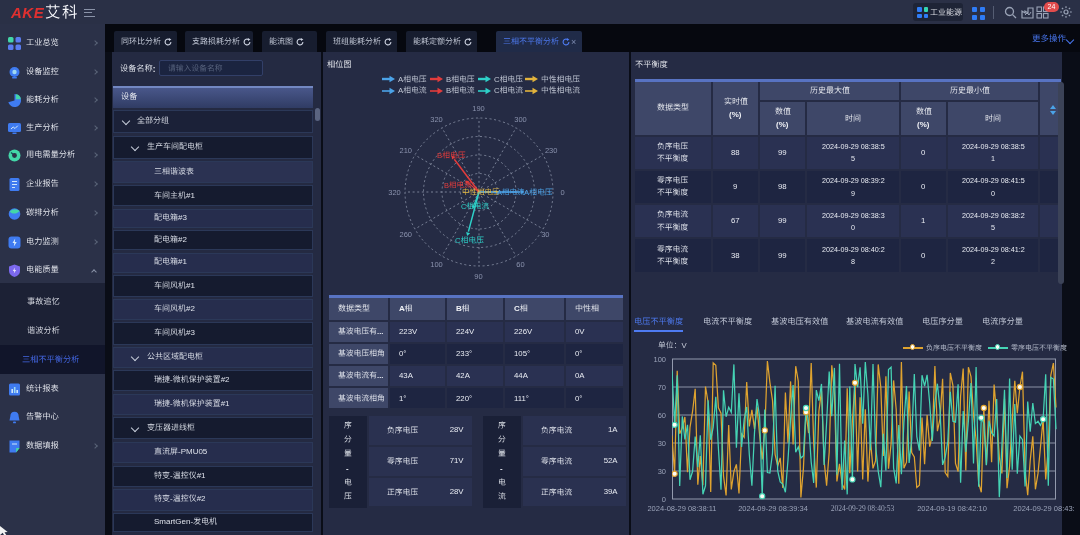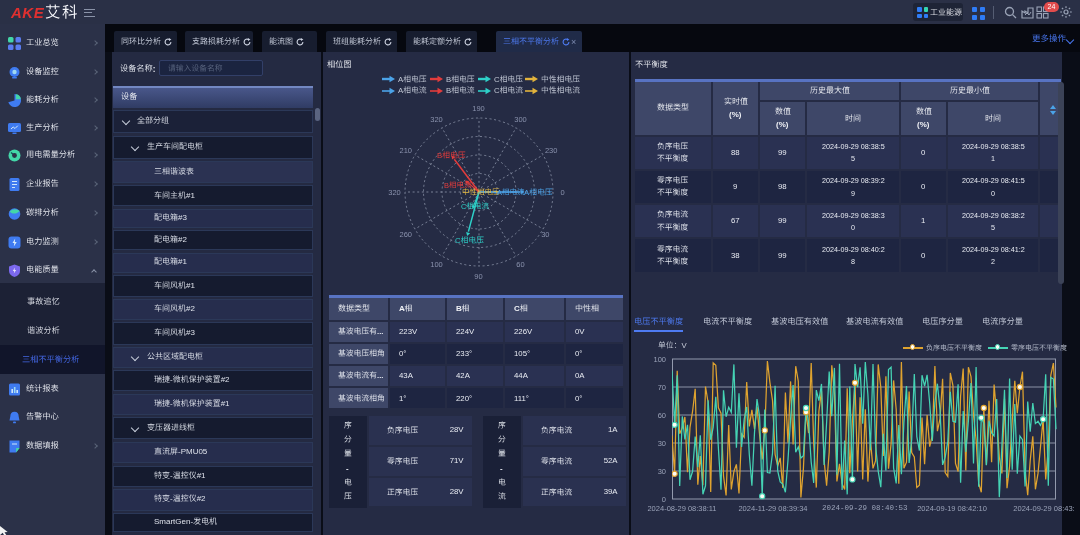--- a/index.html
+++ b/index.html
@@ -1339,15 +1339,15 @@
     <circle cx="309.3" cy="58.8" r="2.6" fill="#fdfdf6" stroke="#45d3b4" stroke-width="1.1"></circle>
     <circle cx="371.1" cy="60.2" r="2.6" fill="#fdfdf6" stroke="#45d3b4" stroke-width="1.1"></circle>
   </svg>
 <div style="position:absolute;left:640px;top:354.5px;width:26px;color:#9aa2b8;font-size:7.5px;text-align:right;font-family:'Liberation Sans';">100</div>
 <div style="position:absolute;left:640px;top:382.5px;width:26px;color:#9aa2b8;font-size:7.5px;text-align:right;font-family:'Liberation Sans';">70</div>
 <div style="position:absolute;left:640px;top:410.5px;width:26px;color:#9aa2b8;font-size:7.5px;text-align:right;font-family:'Liberation Sans';">60</div>
 <div style="position:absolute;left:640px;top:438.5px;width:26px;color:#9aa2b8;font-size:7.5px;text-align:right;font-family:'Liberation Sans';">30</div>
 <div style="position:absolute;left:640px;top:466.5px;width:26px;color:#9aa2b8;font-size:7.5px;text-align:right;font-family:'Liberation Sans';">30</div>
 <div style="position:absolute;left:640px;top:494.5px;width:26px;color:#9aa2b8;font-size:7.5px;text-align:right;font-family:'Liberation Sans';">0</div>
 <div style="position:absolute;left:637px;top:504px;width:90px;color:#9aa2b8;font-size:7.5px;text-align:center;white-space:nowrap;font-family:'Liberation Sans';">2024-08-29 08:38:11</div>
-<div style="position:absolute;left:728px;top:504px;width:90px;color:#9aa2b8;font-size:7.5px;text-align:center;white-space:nowrap;font-family:'Liberation Sans';">2024-11-29 08:39:34</div>
-<div style="position:absolute;left:817.5px;top:504px;width:90px;color:#9aa2b8;font-size:7.5px;text-align:right;white-space:nowrap;font-family:Liberation Mono, monospace;">2024-09-29 08:40:53</div>
+<div style="position:absolute;left:728px;top:504px;width:90px;color:#9aa2b8;font-size:7.5px;text-align:center;white-space:nowrap;font-family:'Liberation Sans';">2024-09-29 08:39:34</div>
+<div style="position:absolute;left:817.5px;top:504px;width:90px;color:#9aa2b8;font-size:7.5px;text-align:center;white-space:nowrap;font-family:Liberation Serif, serif;">2024-09-29 08:40:53</div>
 <div style="position:absolute;left:907px;top:504px;width:90px;color:#9aa2b8;font-size:7.5px;text-align:center;white-space:nowrap;font-family:'Liberation Sans';">2024-09-19 08:42:10</div>
 <div style="position:absolute;left:999px;top:504px;width:90px;color:#9aa2b8;font-size:7.5px;text-align:center;white-space:nowrap;font-family:'Liberation Sans';">2024-09-29 08:43:</div>
 </body></html>

